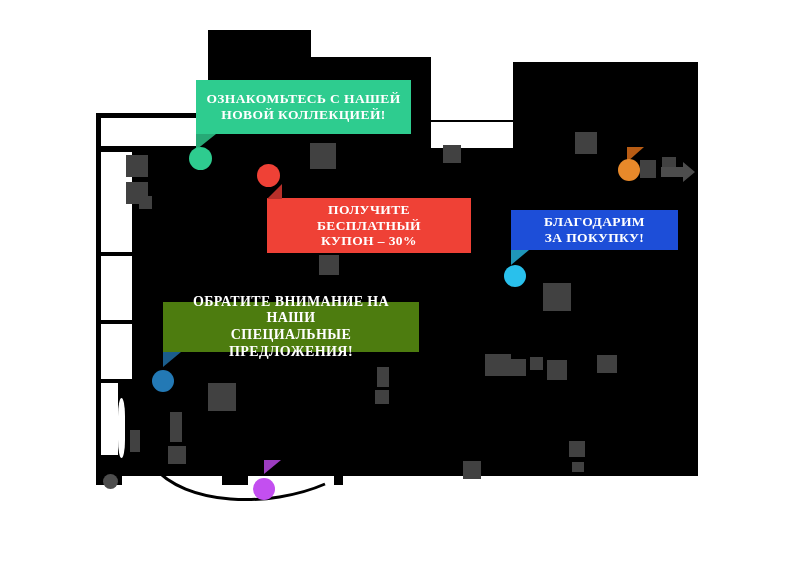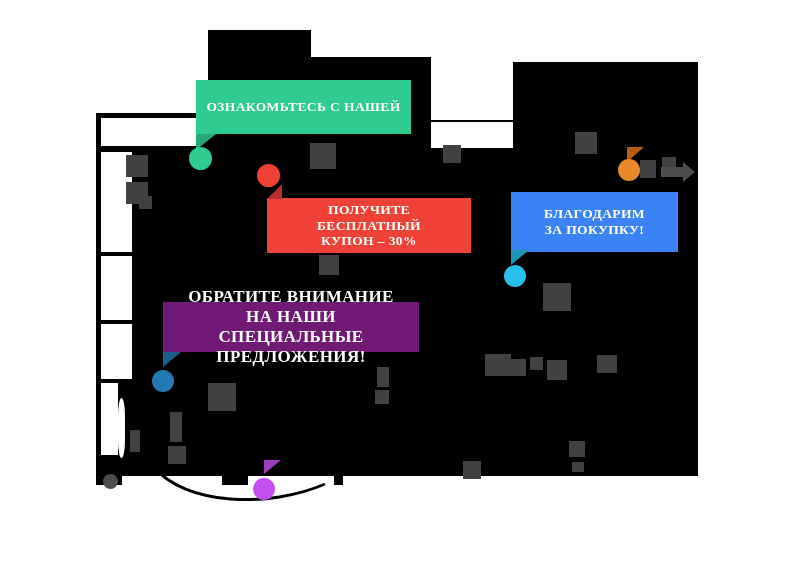--- a/index.html
+++ b/index.html
@@ -88,47 +88,48 @@
 
   <svg class="arrowbox" style="left:661px;top:161px;width:48px;height:22px;">
     <path d="M0,6 L22,6 L22,1 L34,11 L22,21 L22,16 L0,16 Z" fill="#4d4d4d"></path>
   </svg>
 
   <div class="dotgray" style="left:103px;top:474px;width:15px;height:15px;"></div>
 
   <div class="callout" style="left:196px;top:80px;width:215px;height:54px;background:#2ecc8f;font-size:13.5px;">
     <span class="txt">
       <span>ОЗНАКОМЬТЕСЬ С НАШЕЙ</span><br>
+      <span>НОВОЙ КОЛЛЕКЦИЕЙ!</span>
     </span>
   </div>
   <div class="tail" style="left:196px;top:134px;border-left:20px solid #27a976;border-bottom:16px solid transparent;"></div>
   <div class="pin" style="left:189px;top:147px;width:23px;height:23px;background:#2ecc8f;"></div>
 
   <div class="tail" style="left:627px;top:147px;border-left:17px solid #b85c14;border-bottom:15px solid transparent;"></div>
   <div class="pin" style="left:618px;top:159px;width:22px;height:22px;background:#e8892a;"></div>
 
   <div class="callout" style="left:267px;top:198px;width:204px;height:55px;background:#ef4136;font-size:13.5px;text-align:center;">
     <span class="txt">
       <span>ПОЛУЧИТЕ БЕСПЛАТНЫЙ</span><br>
       <span>КУПОН – 30%</span>
     </span>
   </div>
   <div class="tail" style="left:267px;top:184px;border-right:15px solid #b8302a;border-top:15px solid transparent;"></div>
   <div class="pin" style="left:257px;top:164px;width:23px;height:23px;background:#ef4136;"></div>
 
-  <div class="callout" style="left:511px;top:192px;width:167px;height:60px;background:#3b82f6;font-size:13.5px;">
+  <div class="callout" style="left:511px;top:210px;width:167px;height:40px;background:#1d4ed8;font-size:13.5px;">
     <span class="txt">
       <span>БЛАГОДАРИМ</span><br>
       <span>ЗА ПОКУПКУ!</span>
     </span>
   </div>
   <div class="tail" style="left:511px;top:250px;border-left:18px solid #1f96b9;border-bottom:15px solid transparent;"></div>
   <div class="pin" style="left:504px;top:265px;width:22px;height:22px;background:#29c0ec;"></div>
 
-  <div class="callout" style="left:163px;top:302px;width:256px;height:50px;background:#701a75;font-size:17px;">
+  <div class="callout" style="left:163px;top:302px;width:256px;height:50px;background:#4d7c0f;font-size:14px;">
     <span class="txt">
       <span>ОБРАТИТЕ ВНИМАНИЕ НА НАШИ</span><br>
       <span>СПЕЦИАЛЬНЫЕ ПРЕДЛОЖЕНИЯ!</span>
     </span>
   </div>
   <div class="tail" style="left:163px;top:352px;border-left:18px solid #1b5d8c;border-bottom:15px solid transparent;"></div>
   <div class="pin" style="left:152px;top:370px;width:22px;height:22px;background:#2379b5;"></div>
 
   <div class="tail" style="left:264px;top:460px;border-left:17px solid #9c3cc0;border-bottom:14px solid transparent;"></div>
   <div class="pin" style="left:253px;top:478px;width:22px;height:22px;background:#c34ff0;"></div>

